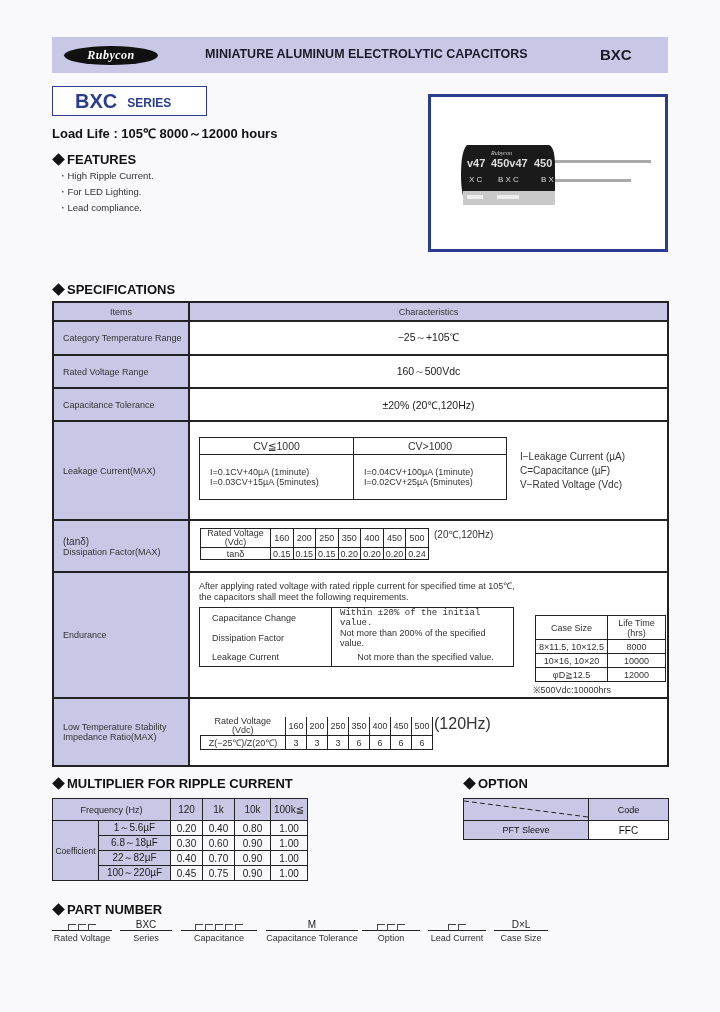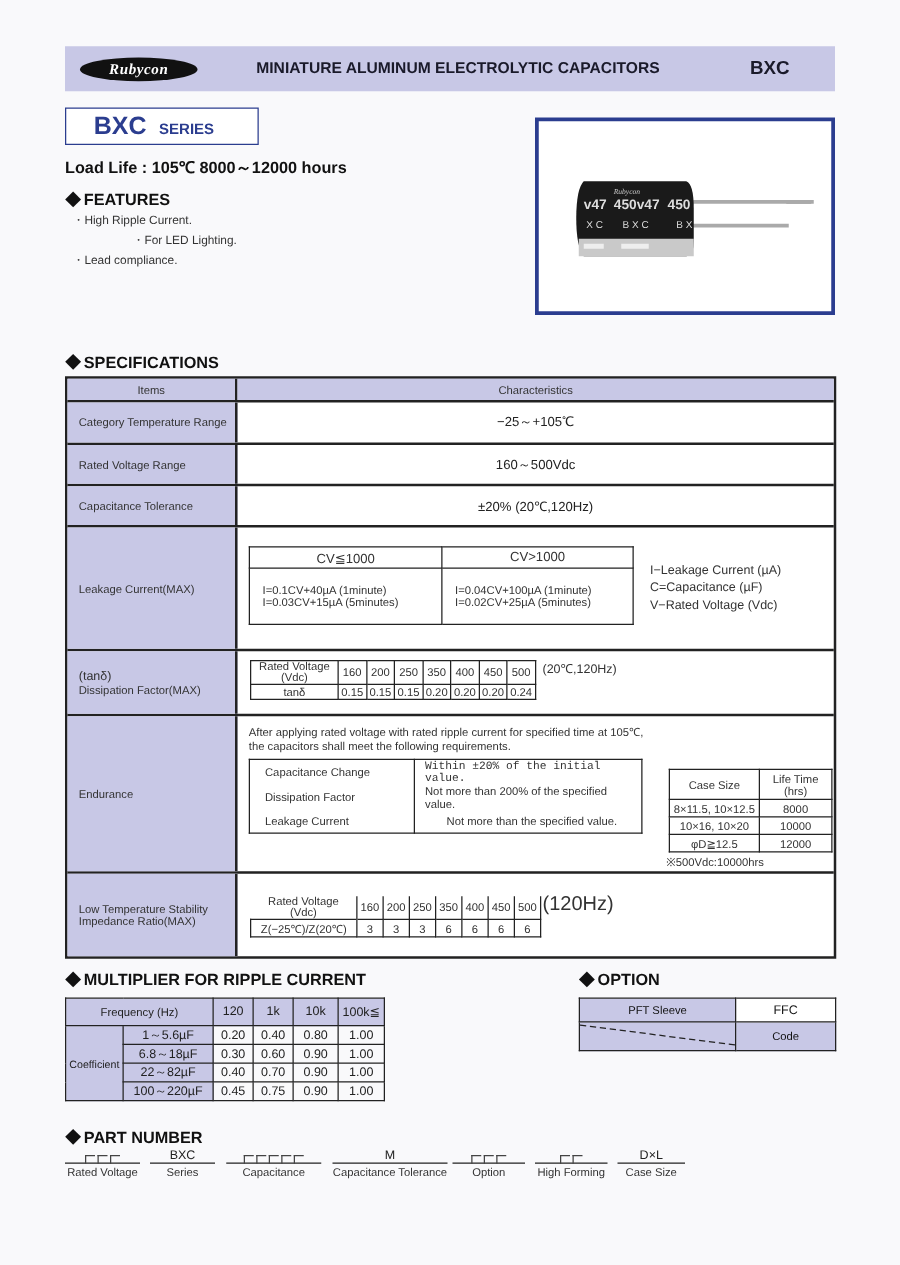--- a/index.html
+++ b/index.html
@@ -71,21 +71,21 @@
   <span class="series-word">SERIES</span>
 </div>
 
 <div class="abs loadlife">Load Life : 105℃ 8000～12000 hours</div>
 
 <div class="abs sec-head" style="left:52px;top:152px;">
   <span class="diamond"></span>
   <span>FEATURES</span>
 </div>
 <div class="abs feature" style="left:58px;top:170px;">・High Ripple Current.</div>
-<div class="abs feature" style="left:58px;top:186px;margin-left:48px;">・For LED Lighting.</div>
+<div class="abs feature" style="left:58px;top:186px;">・For LED Lighting.</div>
 <div class="abs feature" style="left:58px;top:202px;">・Lead compliance.</div>
 
 <div class="abs photo">
   <svg width="234" height="152" viewBox="0 0 234 152">
     <rect x="198" y="63" width="20" height="3" fill="#999"></rect>
     <rect x="120" y="63" width="100" height="3" fill="#aaa"></rect>
     <rect x="120" y="82" width="80" height="3" fill="#aaa"></rect>
     <path d="M36 48 L118 48 Q124 50 124 70 L124 96 Q124 108 118 108 L36 108 Q30 100 30 78 Q30 54 36 48 Z" fill="#1a1a1a"></path>
     <rect x="32" y="94" width="92" height="14" fill="#c9c9c9"></rect>
     <rect x="36" y="98" width="16" height="4" fill="#eee"></rect>
@@ -319,31 +319,31 @@
 </tbody>
   </table>
 
 <div class="abs sec-head" style="left:463px;top:776px;">
   <span class="diamond"></span>
   <span>OPTION</span>
 </div>
 <table class="option">
   <tbody>
       <tr>
-    <td style="background:#c8c8e6;font-size:9px;">PFT Sleeve</td>
-    <td style="background:#fff;">FFC</td>
-  </tr>
-  <tr>
     <td style="width:124px;background:#c8c8e6;padding:0;">
       <svg width="124" height="19">
             <line x1="0" y1="2" x2="124" y2="18" stroke="#222" stroke-width="1" stroke-dasharray="5,3"></line>
           </svg>
     </td>
     <td style="width:80px;background:#c8c8e6;font-size:9px;">Code</td>
   </tr>
+  <tr>
+    <td style="background:#c8c8e6;font-size:9px;">PFT Sleeve</td>
+    <td style="background:#fff;">FFC</td>
+  </tr>
 </tbody>
   </table>
 
 <div class="abs sec-head" style="left:52px;top:902px;">
   <span class="diamond"></span>
   <span>PART NUMBER</span>
 </div>
 
 <div class="pn-field" style="left:52px;width:60px;">
   <div class="pn-val"><span class="boxes">
@@ -377,18 +377,18 @@
         <span></span>
         <span></span>
       </span></div>
   <div class="pn-lbl">Option</div>
 </div>
 <div class="pn-field" style="left:428px;width:58px;">
   <div class="pn-val"><span class="boxes">
         <span></span>
         <span></span>
       </span></div>
-  <div class="pn-lbl">High Forming</div>
+  <div class="pn-lbl">Lead Current</div>
 </div>
 <div class="pn-field" style="left:494px;width:54px;">
   <div class="pn-val">D×L</div>
   <div class="pn-lbl">Case Size</div>
 </div>
 
 </body></html>

